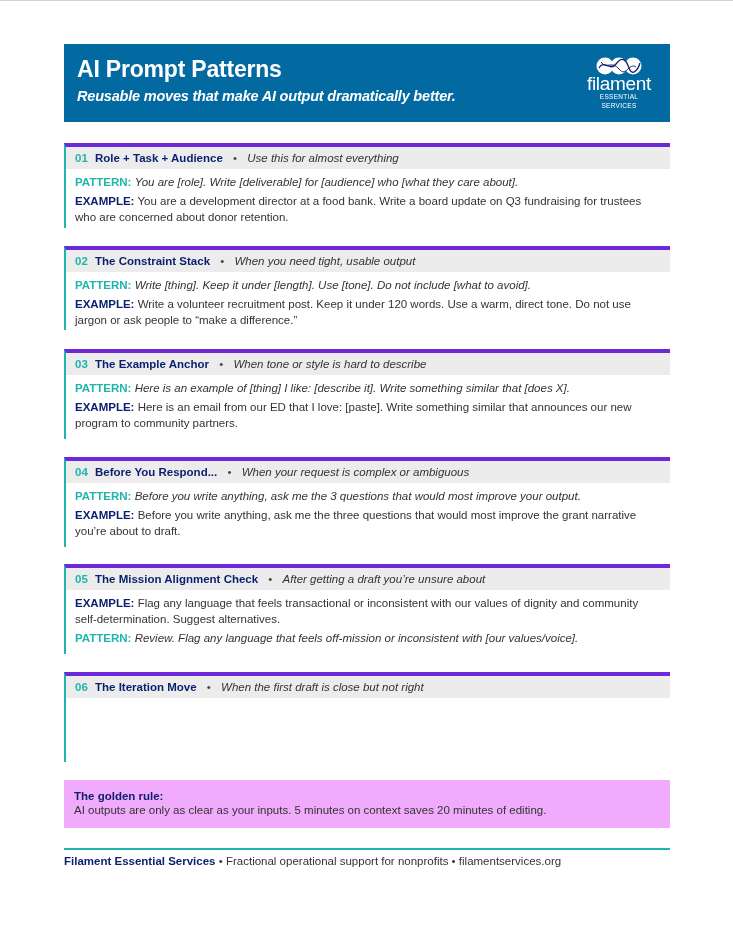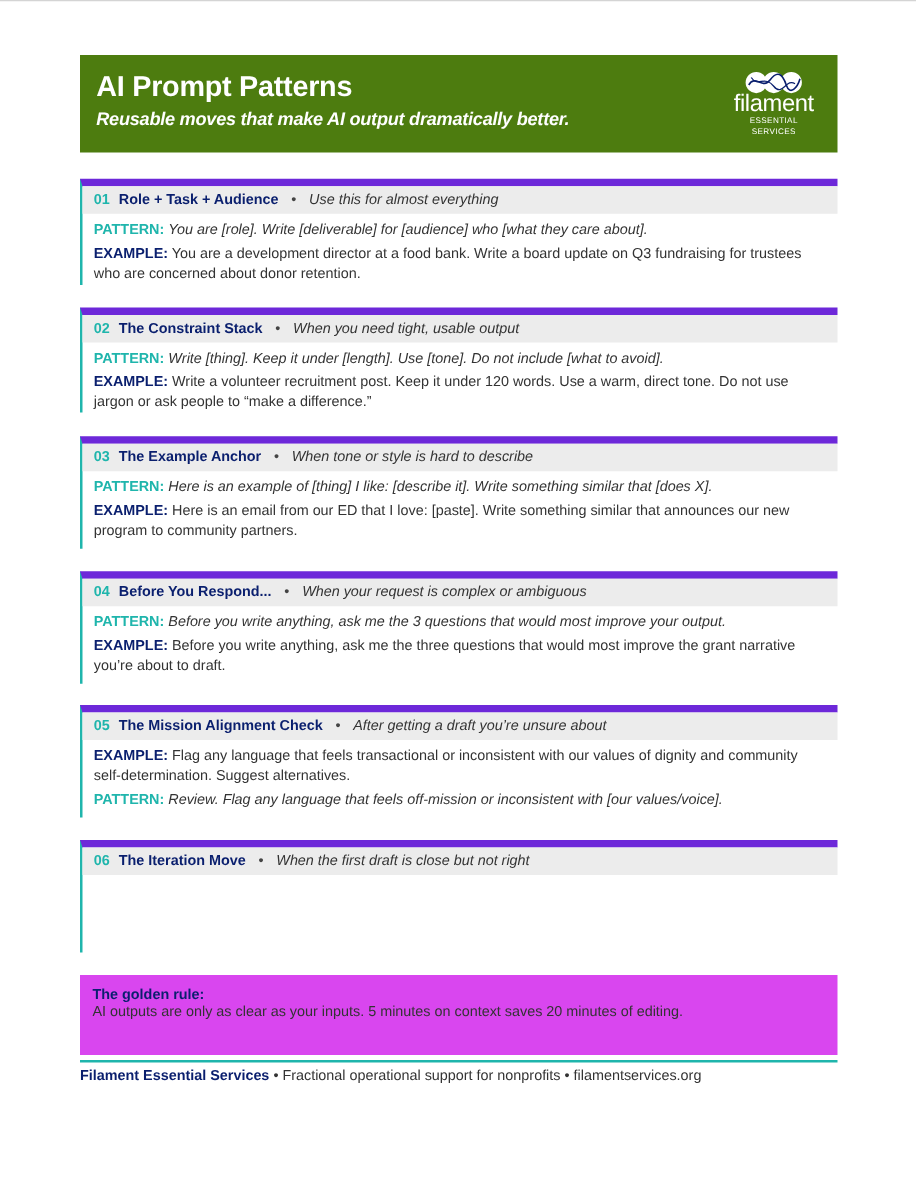--- a/index.html
+++ b/index.html
@@ -23,21 +23,21 @@
     }
     .page {
       position: absolute;
       left: 64px;
       top: 44px;
       width: 606px;
     }
     
     .banner {
       position: relative;
-      background: #4d7c0f;
+      background: #0369a1;
       height: 78px;
       color: #ffffff;
     }
     .banner-title {
       position: absolute;
       left: 13px;
       top: 12px;
       font-size: 23px;
       font-weight: bold;
       letter-spacing: -0.2px;
@@ -80,21 +80,21 @@
       font-size: 6.5px;
       line-height: 9px;
       letter-spacing: 0.3px;
     }
 
     
     .card {
       position: absolute;
       left: 0;
       width: 606px;
-      border-top: 6px solid #6d28d9;
+      border-top: 4px solid #6d28d9;
       border-left: 2px solid #1fb5ac;
       box-sizing: border-box;
     }
     .card-head {
       background: #ececec;
       height: 22px;
       line-height: 22px;
       padding-left: 9px;
       font-size: 11.5px;
       white-space: nowrap;
@@ -140,22 +140,22 @@
     .example-text {
       color: #333;
     }
 
     
     .golden {
       position: absolute;
       left: 0;
       top: 736px;
       width: 606px;
-      height: 64px;
-      background: #d946ef;
+      height: 48px;
+      background: #f0abfc;
       box-sizing: border-box;
       padding: 9px 10px 0 10px;
     }
     .golden-title {
       color: #0a1f6e;
       font-weight: bold;
       font-size: 11.5px;
       line-height: 14px;
     }
     .golden-text {

